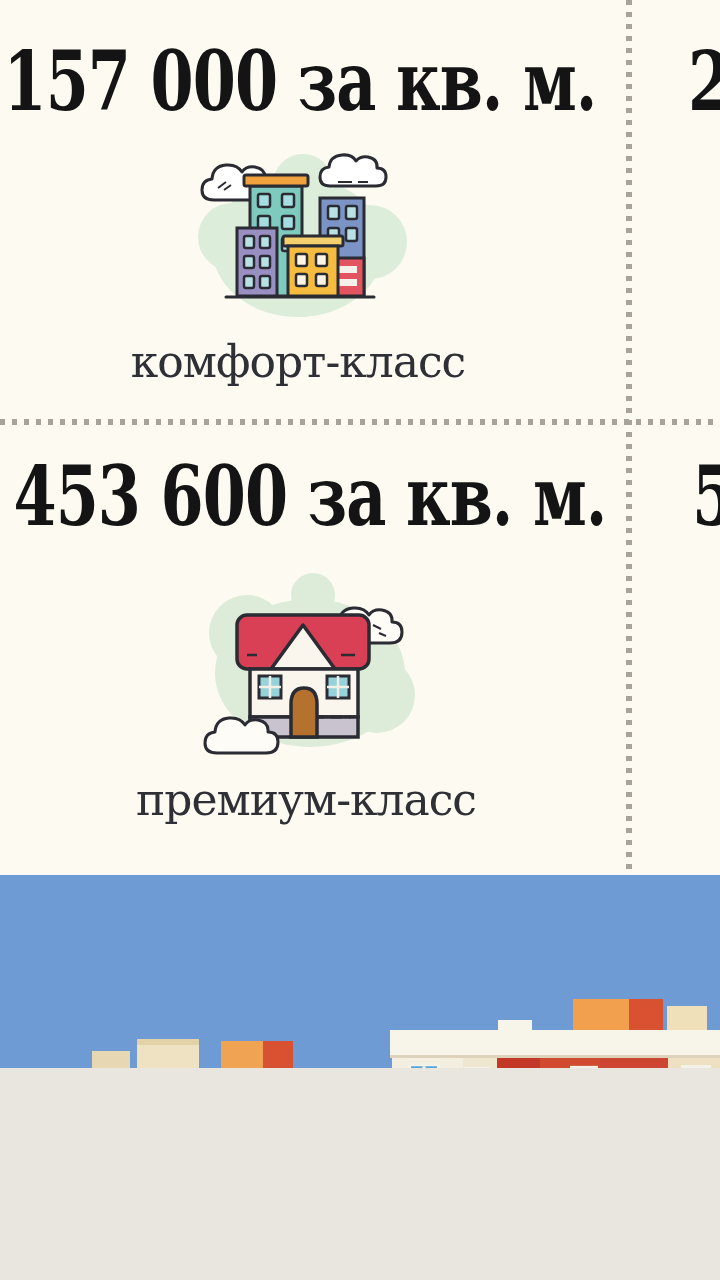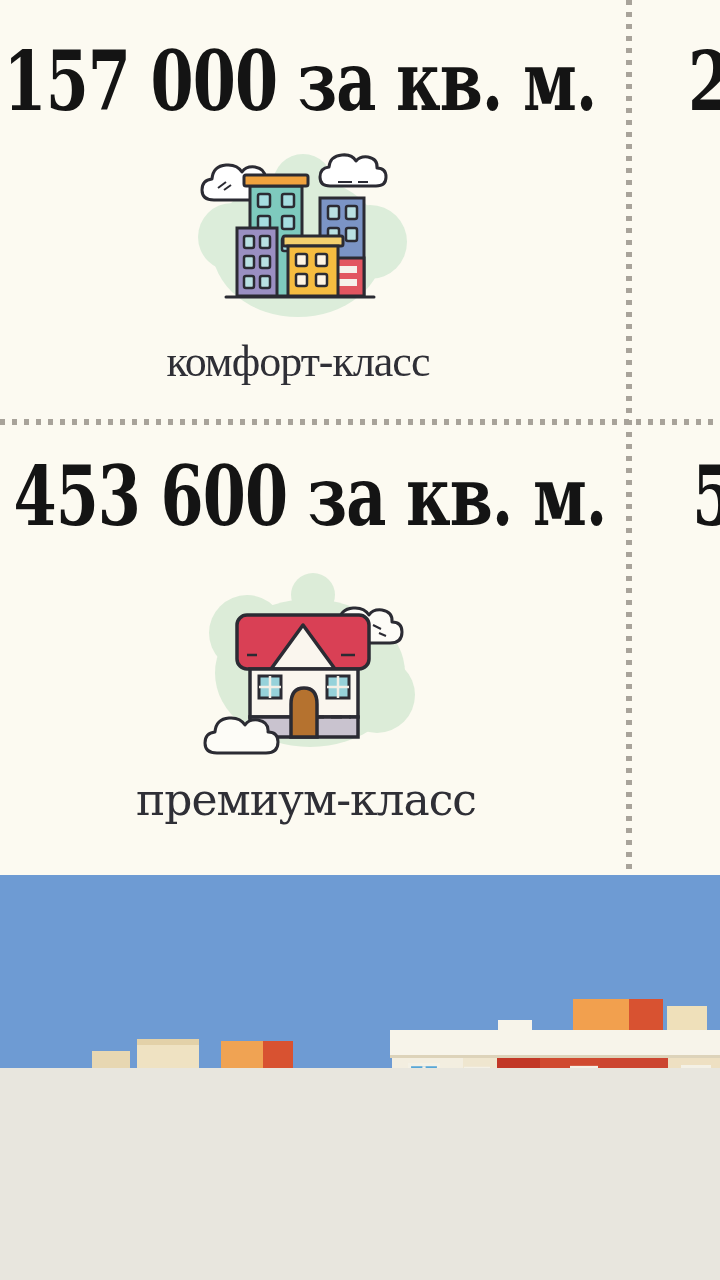--- a/index.html
+++ b/index.html
@@ -16,21 +16,21 @@
   .price-1{top:41px;left:0;width:600px;text-align:center;}
   .price-2{top:456px;left:0;width:620px;text-align:center;}
   .price-partial{transform-origin:0 0;}
   .price-p1{top:41px;left:688px;}
   .price-p2{top:456px;left:692px;}
   
   .klabel{
     position:absolute;font-size:44px;line-height:1.1;color:#2f2f36;
     letter-spacing:-1px;white-space:nowrap;text-align:center;
   }
-  .klabel-1{top:338px;left:0;width:596px;font-family:Liberation Serif, serif;}
+  .klabel-1{top:338px;left:0;width:596px;}
   .klabel-2{top:776px;left:0;width:612px;text-align:center;}
   
   .icon{position:absolute;}
   .icon-city{left:198px;top:142px;width:210px;height:180px;}
   .icon-house{left:195px;top:563px;width:230px;height:205px;}
   .icon svg{display:block;width:100%;height:100%;}
   
   .divider-v{
     position:absolute;left:626px;top:0;width:6px;height:876px;
     background-image:repeating-linear-gradient(to bottom,#a8a39a 0 5px,transparent 5px 12px);

